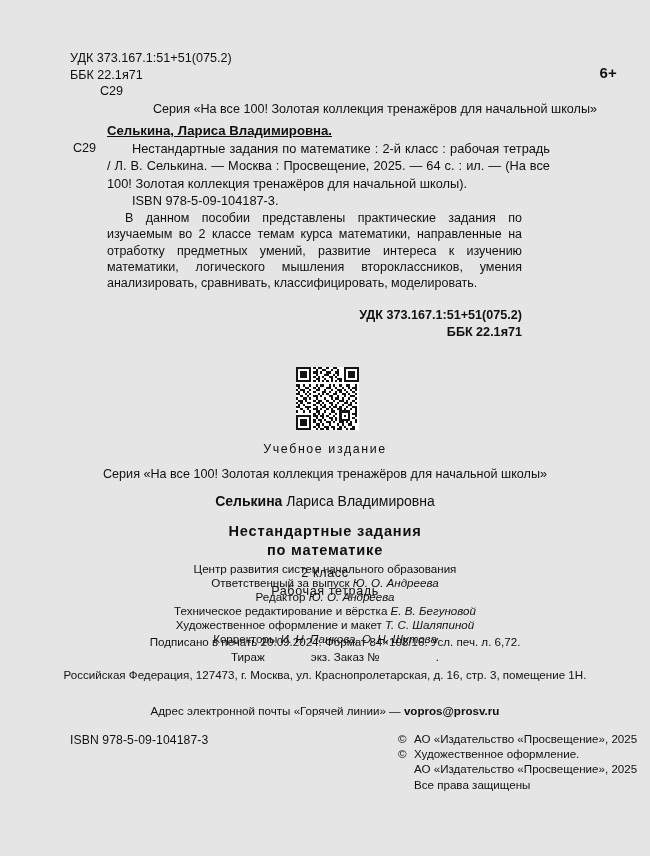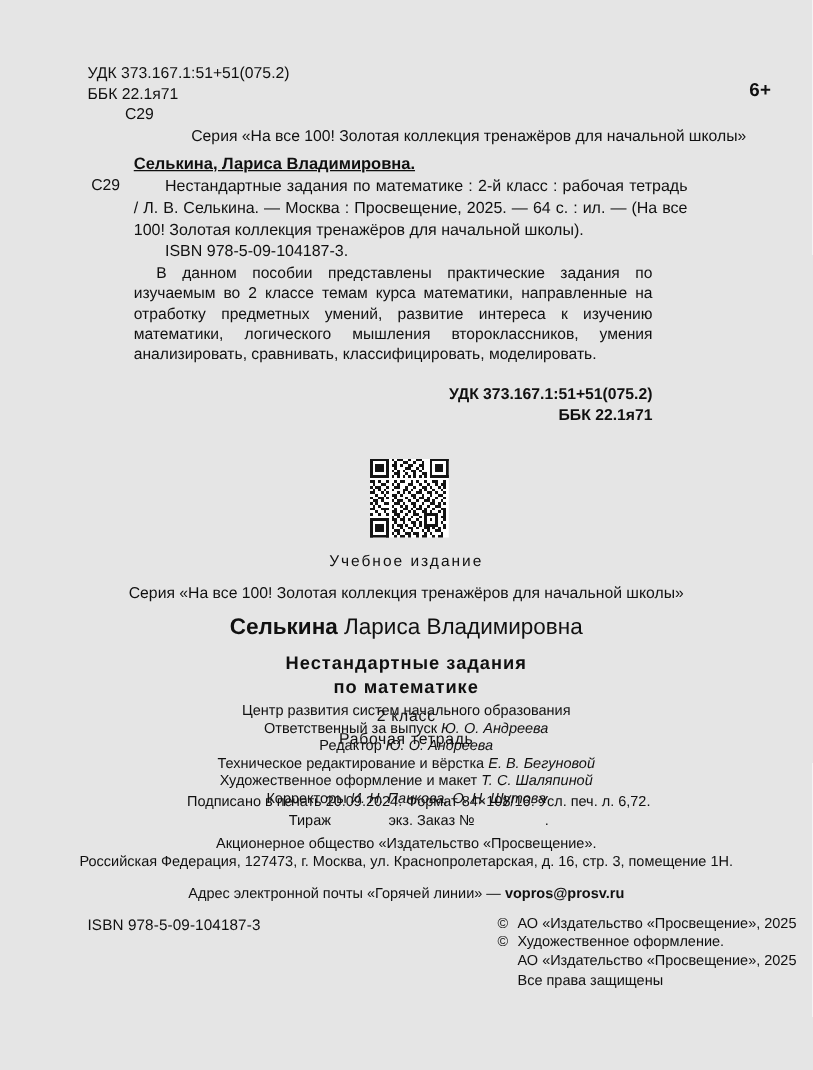--- a/index.html
+++ b/index.html
@@ -147,21 +147,21 @@
     font-size: 12.4px;
     letter-spacing: 1.6px;
     line-height: 16px;
   }
   .ed-series {
     font-size: 12.6px;
     line-height: 16px;
     margin-top: 9px;
   }
   .ed-author {
-    font-size: 18px;
+    font-size: 14px;
     line-height: 16px;
     margin-top: 11px;
   }
   .ed-author b { font-weight: bold; }
   .ed-title {
     font-size: 14.6px;
     font-weight: bold;
     letter-spacing: 0.8px;
     line-height: 18.5px;
     margin-top: 13px;
@@ -206,21 +206,21 @@
 
   .publisher {
     position: absolute;
     left: 0;
     right: 0;
     top: 667px;
     text-align: center;
     font-size: 11.6px;
     line-height: 15.4px;
   }
-  .publisher .email-line { margin-top: 9px; }
+  .publisher .email-line { margin-top: 21px; }
   .publisher .email { font-weight: bold; }
 
   
   .isbn-footer {
     position: absolute;
     left: 70px;
     top: 733px;
     font-size: 12.2px;
     font-weight: normal;
     letter-spacing: 0.1px;
@@ -534,21 +534,20 @@
     <div><span>Художественное оформление и макет</span> <i>Т. С. Шаляпиной</i></div>
     <div><span>Корректоры</span> <i>И. Н. Панкова, О. Н. Шутова</i></div>
   </div>
 
   <div class="print-info">
     <div>Подписано в печать 20.09.2024. Формат 84×108/16. Усл. печ. л. 6,72.</div>
     <div><span>Тираж</span><span class="gap-small"></span><span>экз. Заказ №</span><span class="gap-large"></span><span>.</span></div>
   </div>
 
   <div class="publisher">
-    <div>Акционерное общество «Издательство «Просвещение».</div>
     <div>Российская Федерация, 127473, г. Москва, ул. Краснопролетарская, д. 16, стр. 3, помещение 1Н.</div>
     <div class="email-line"><span>Адрес электронной почты «Горячей линии» —</span> <span class="email">vopros@prosv.ru</span></div>
   </div>
 
   <div class="isbn-footer">ISBN 978-5-09-104187-3</div>
 
   <div class="rights">
     <div class="row"><span class="mark">©</span><span>АО «Издательство «Просвещение», 2025</span></div>
     <div class="row"><span class="mark">©</span><span>Художественное оформление.</span></div>
     <div class="row"><span class="mark"></span><span>АО «Издательство «Просвещение», 2025</span></div>

